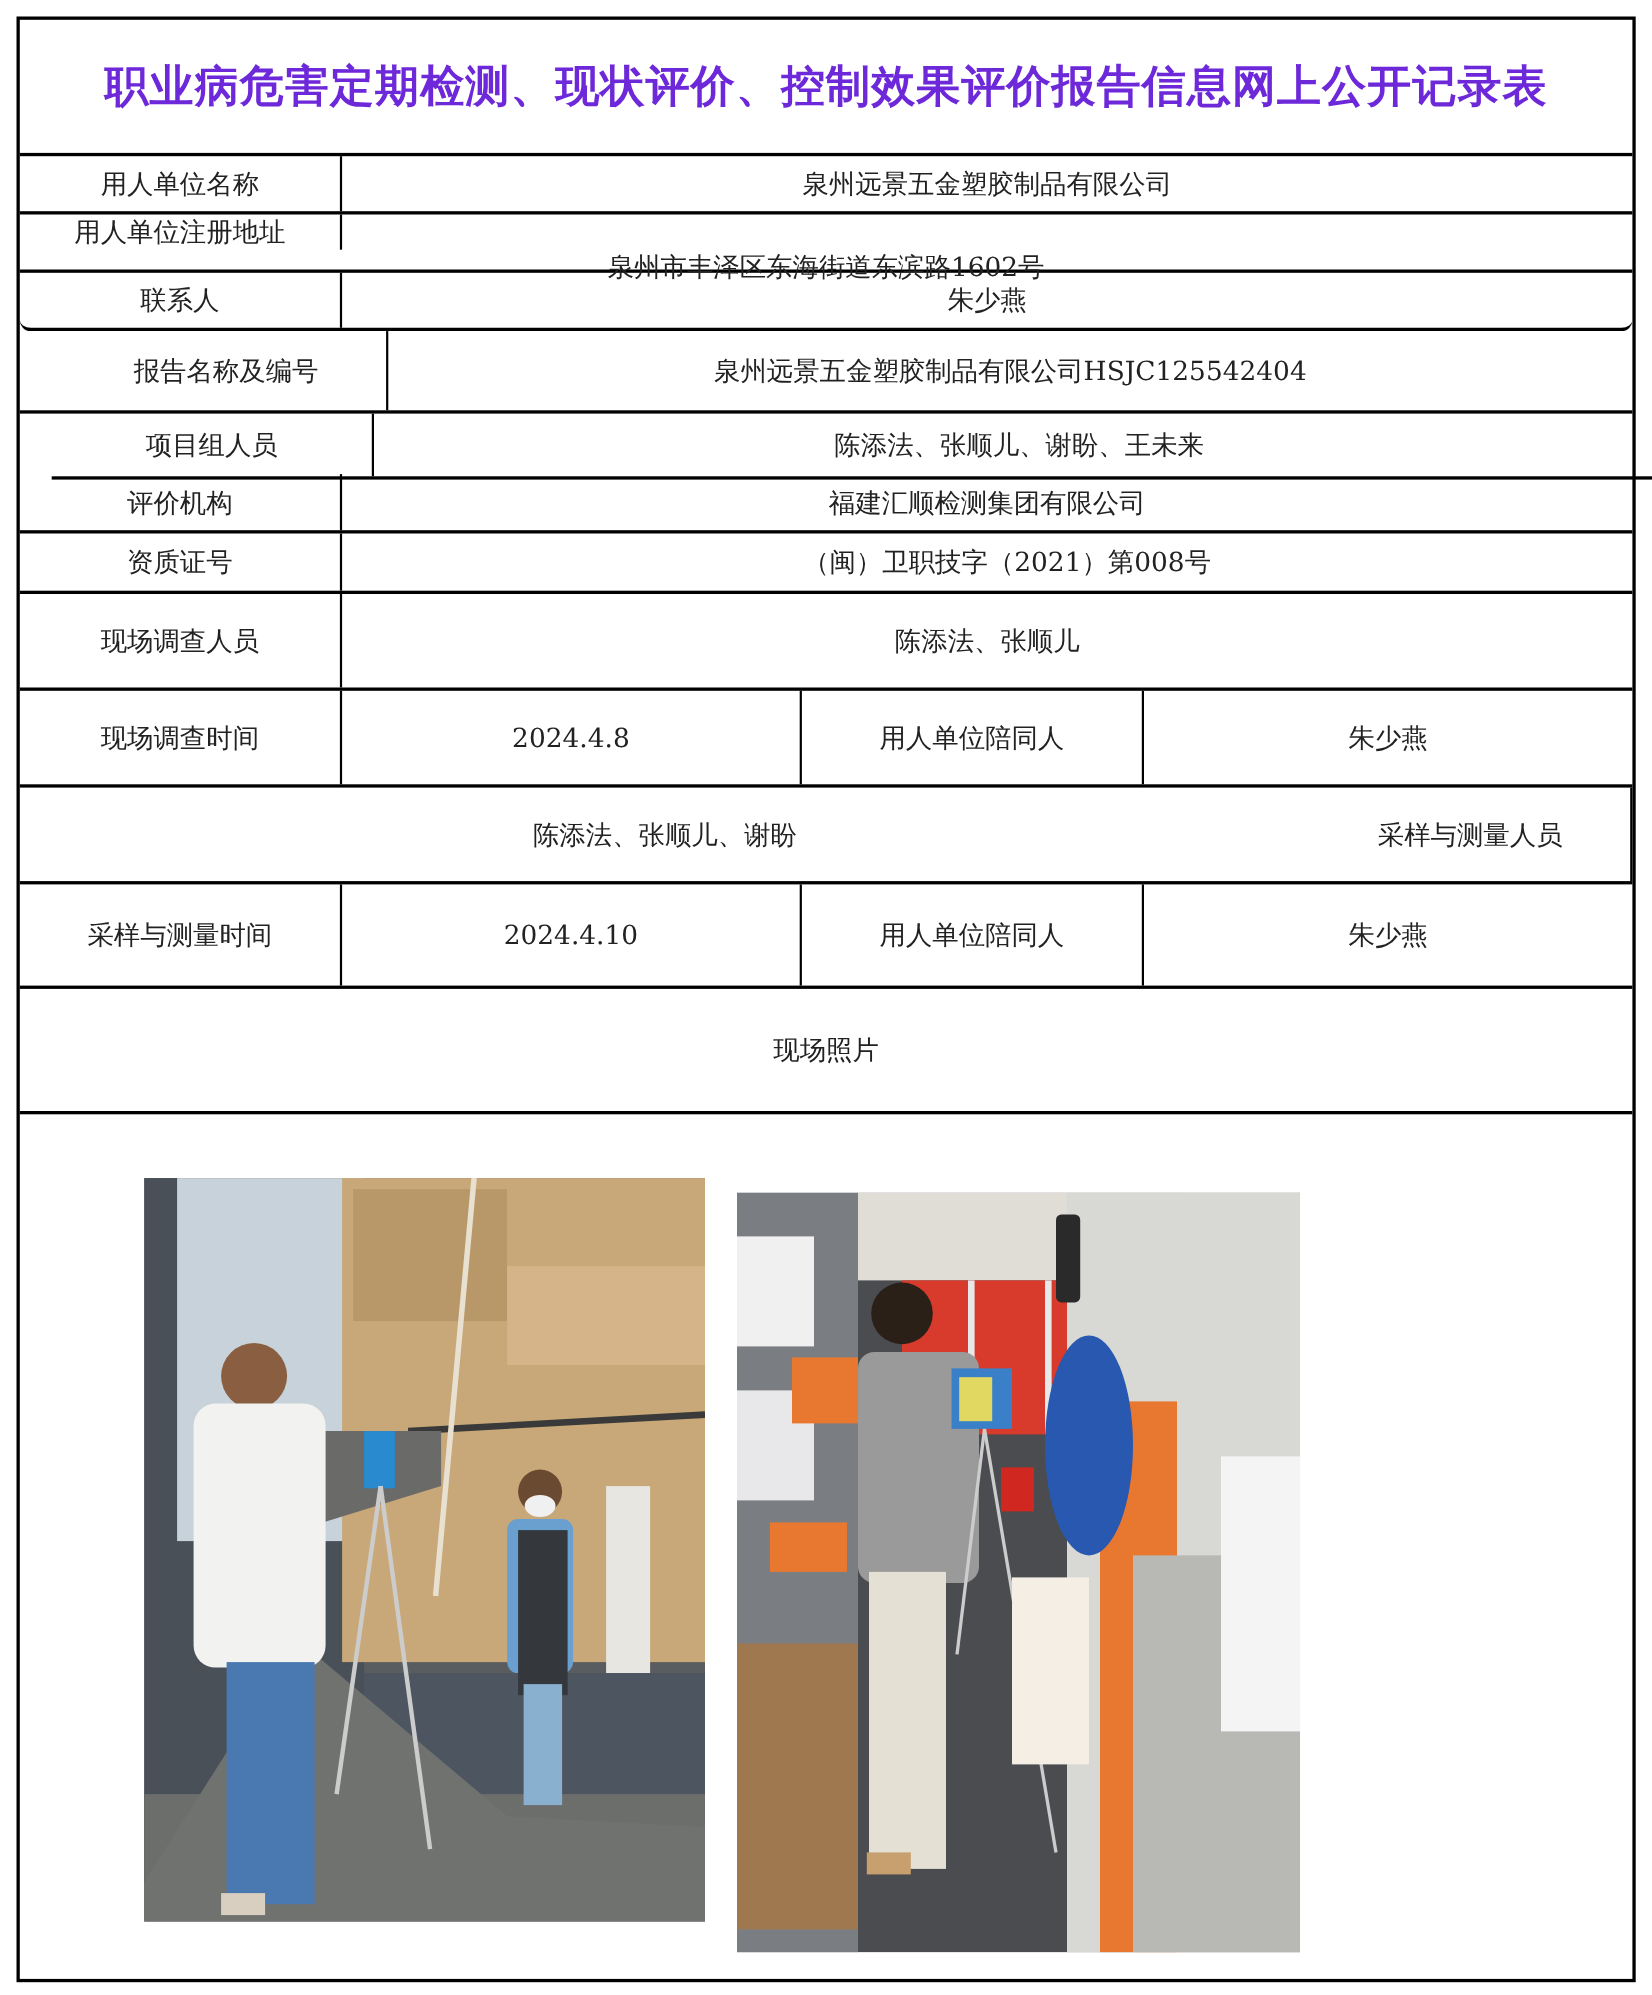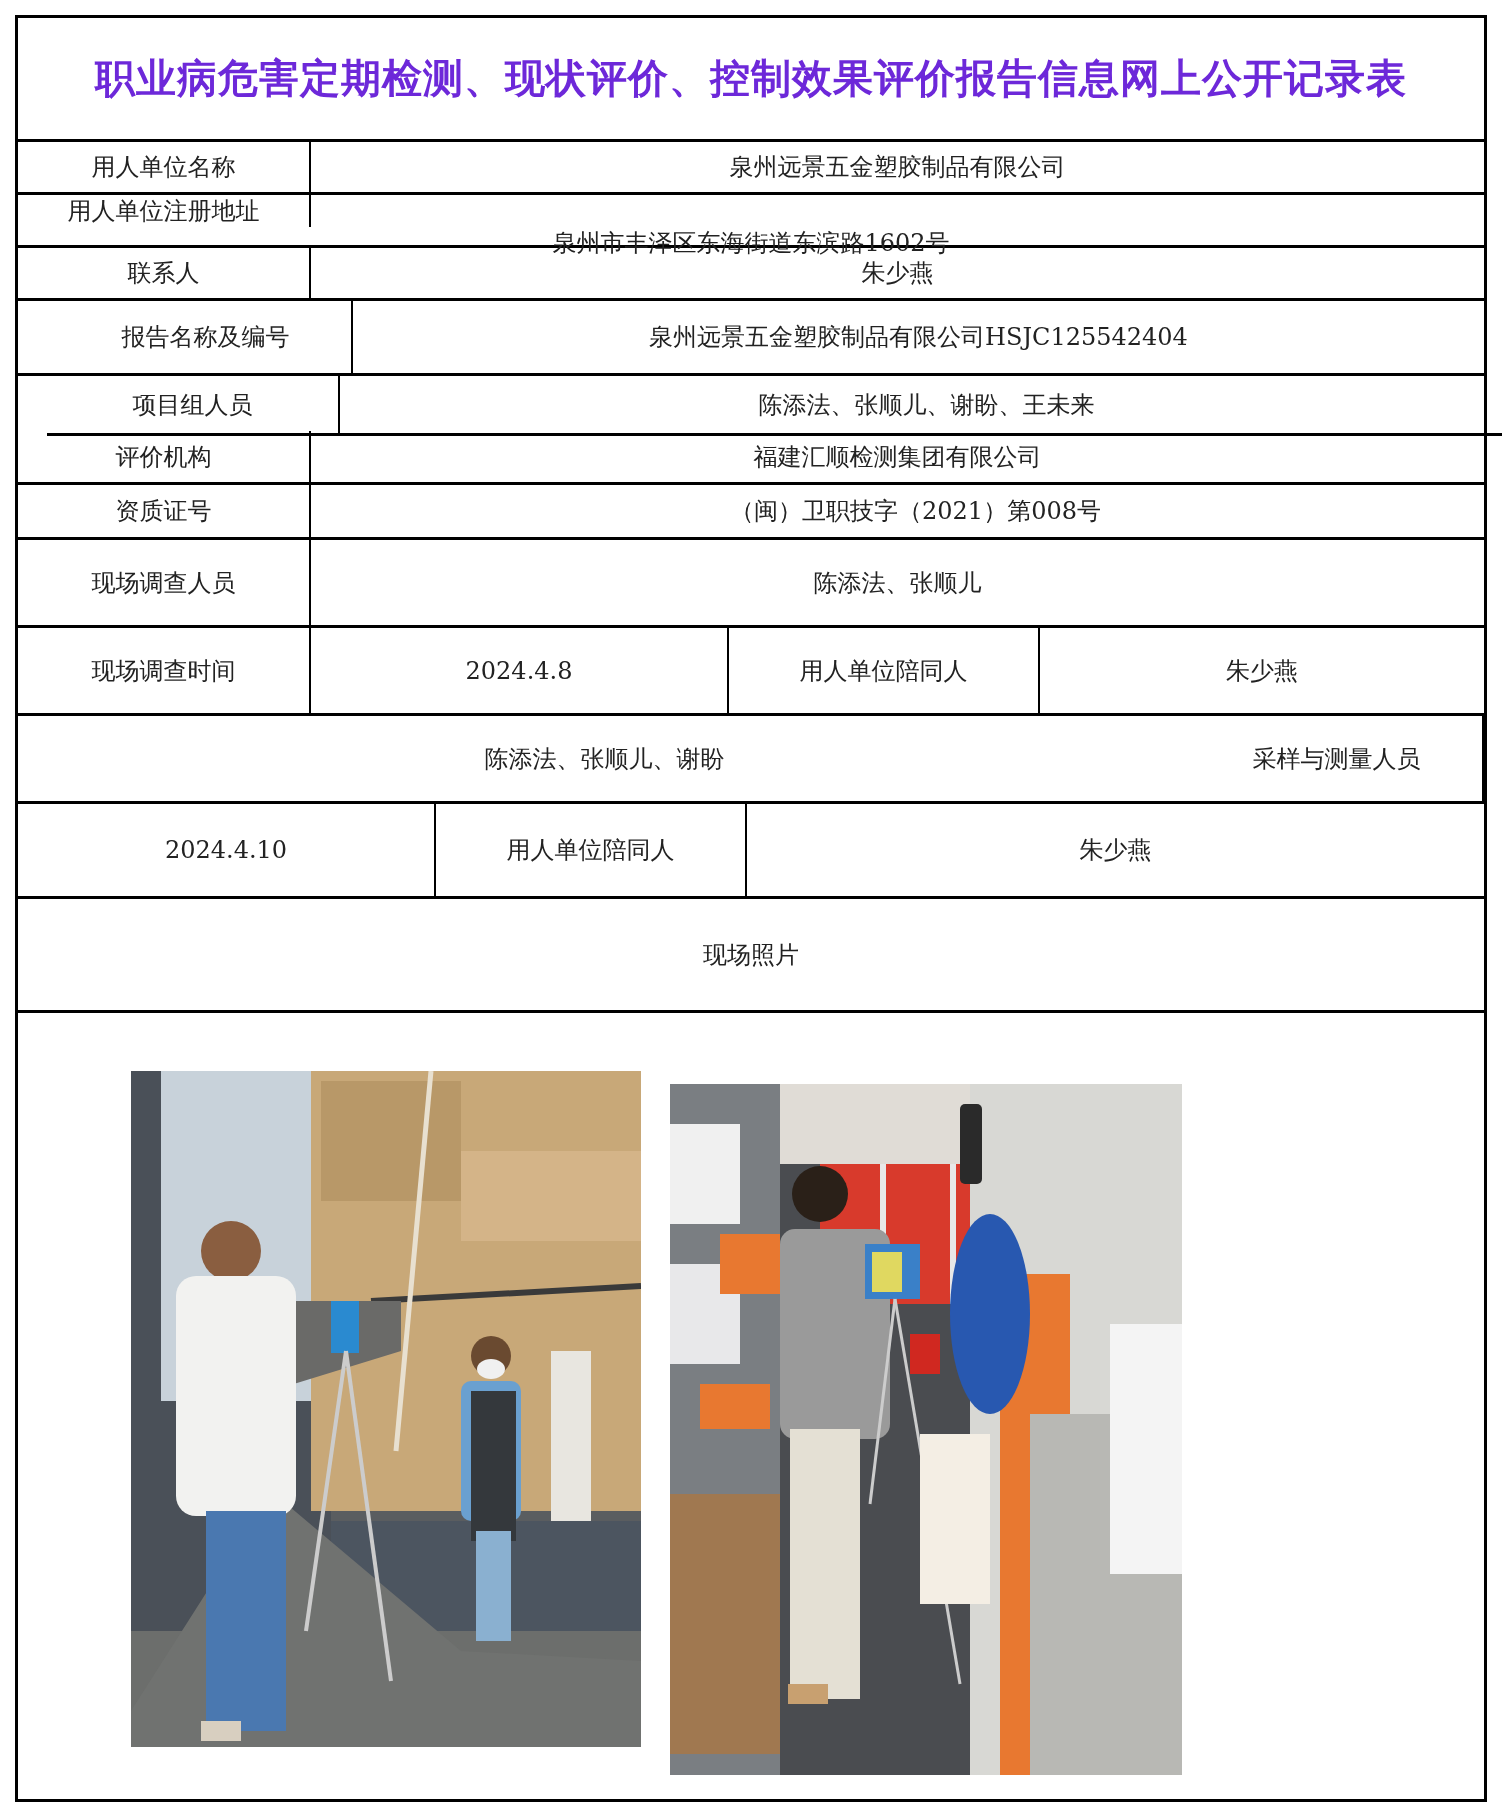--- a/index.html
+++ b/index.html
@@ -34,21 +34,21 @@
   <div class="title">职业病危害定期检测、现状评价、控制效果评价报告信息网上公开记录表</div>
 
   <div class="row" style="top:124px;height:53px;align-items:center;">
     <div class="cell lbl">用人单位名称</div>
     <div class="cell val">泉州远景五金塑胶制品有限公司</div>
   </div>
   <div class="row" style="top:177px;height:53px;flex-direction:column;">
     <div class="cell lbl">用人单位注册地址</div>
     <div class="cell val">泉州市丰泽区东海街道东滨路1602号</div>
   </div>
-  <div class="row" style="top:230px;height:53px;">
+  <div class="row" style="top:230px;height:53px;border-radius:10px;">
     <div class="cell lbl">联系人</div>
     <div class="cell val">朱少燕</div>
   </div>
   <div class="row" style="top:283px;height:75px;padding-left:42px;">
     <div class="cell lbl">报告名称及编号</div>
     <div class="cell val">泉州远景五金塑胶制品有限公司HSJC125542404</div>
   </div>
   <div class="row" style="top:358px;height:60px;margin-left:29px;">
     <div class="cell lbl">项目组人员</div>
     <div class="cell val">陈添法、张顺儿、谢盼、王未来</div>
@@ -70,20 +70,21 @@
     <div class="cell lbl">现场调查时间</div>
     <div class="cell c2">2024.4.8</div>
     <div class="cell c3">用人单位陪同人</div>
     <div class="cell c4">朱少燕</div>
   </div>
   <div class="row" style="top:698px;height:88px;">
     <div class="cell val">陈添法、张顺儿、谢盼</div>
     <div class="cell lbl">采样与测量人员</div>
   </div>
   <div class="row" style="top:786px;height:95px;">
+    <div class="cell lbl">采样与测量时间</div>
     <div class="cell c2">2024.4.10</div>
     <div class="cell c3">用人单位陪同人</div>
     <div class="cell c4">朱少燕</div>
   </div>
 
   <div class="photos-label" style="top:881px;height:114px;">现场照片</div>
 
   <div class="photo" style="left:113px;top:1053px;width:510px;height:676px;">
     <svg width="510" height="676" viewBox="0 0 510 676">
       <rect width="510" height="676" fill="#5a5d60"></rect>

